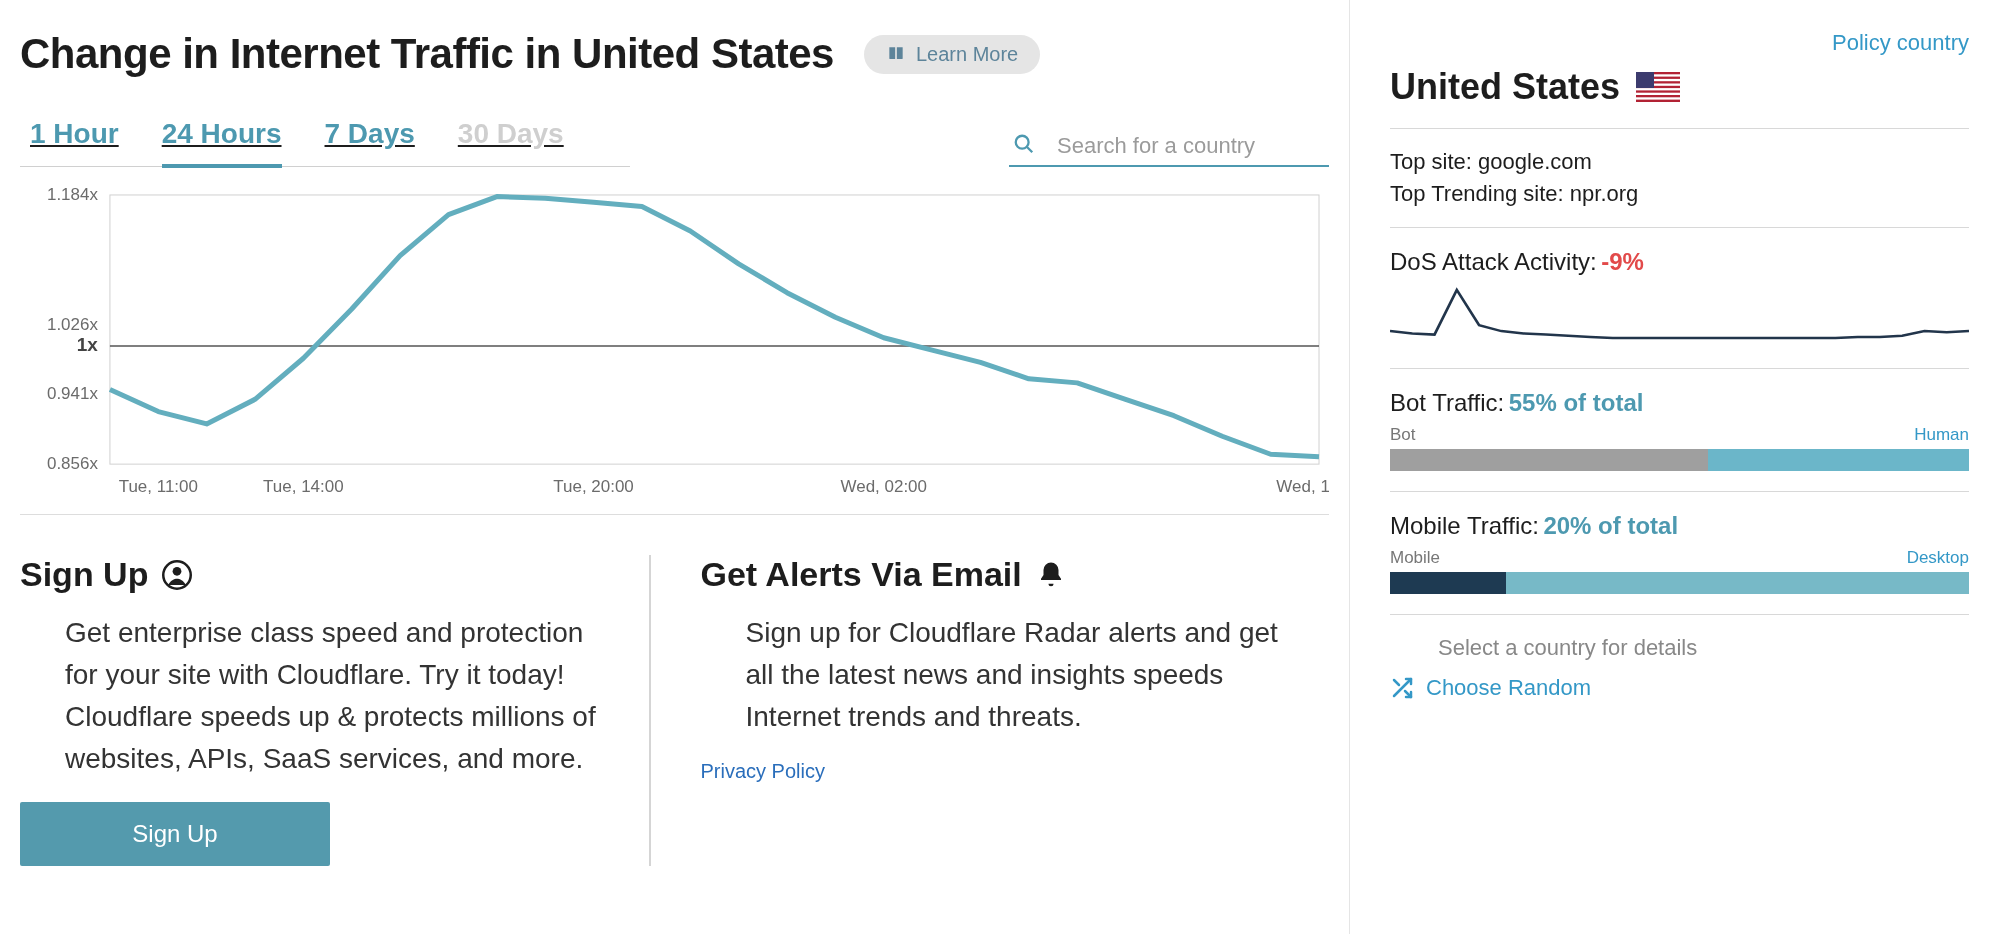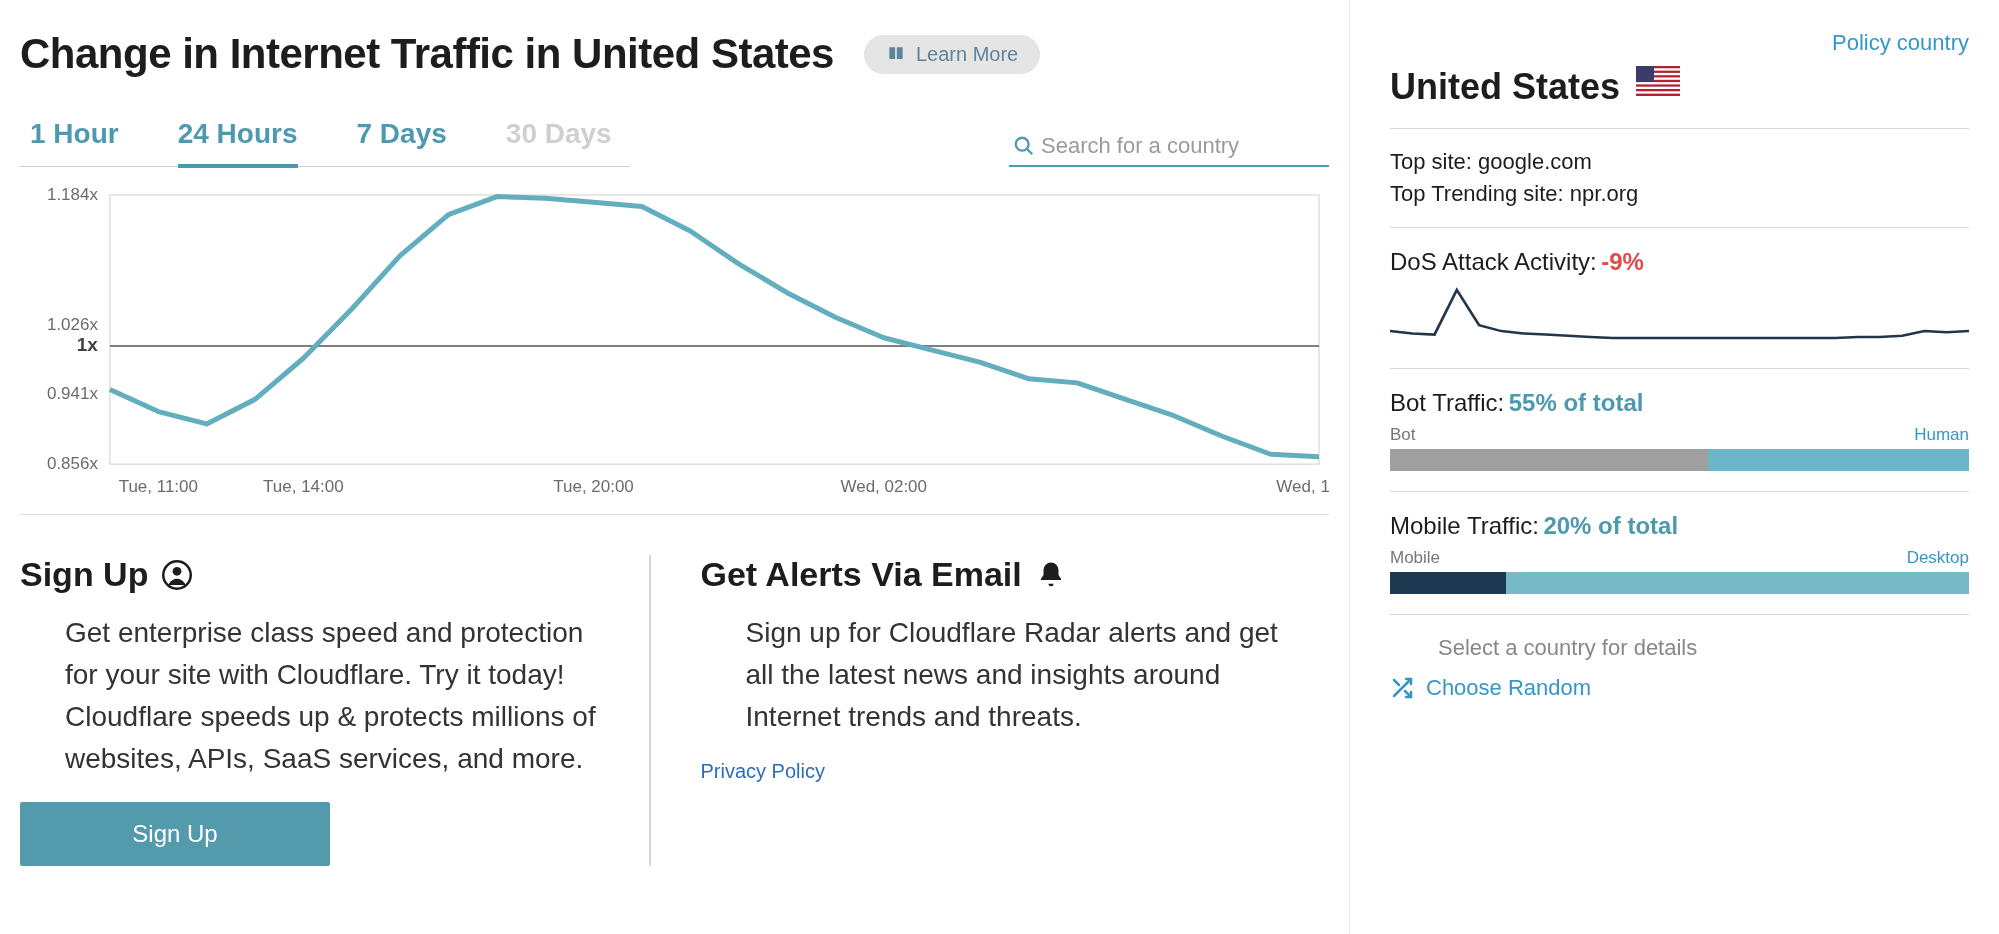--- a/index.html
+++ b/index.html
@@ -9,25 +9,25 @@
   .side-col { flex: 1; padding: 30px 30px 20px 40px; position: relative; }
 
   
   .header-row { display: flex; align-items: center; gap: 30px; margin-bottom: 30px; }
   .page-title { font-size: 42px; font-weight: 800; letter-spacing: -0.5px; }
   .learn-more-btn { background: #e5e5e5; color: #5d849a; padding: 8px 22px; border-radius: 999px; font-size: 20px; display: inline-flex; align-items: center; gap: 10px; cursor: pointer; border: none; }
   .learn-more-btn svg { width: 20px; height: 20px; }
 
   
   .tabs-search-row { display: flex; align-items: flex-end; justify-content: space-between; margin-bottom: 10px; }
-  .tabs { display: flex; gap: 59px; border-bottom: 1px solid #d0d0d0; padding: 0 10px; width: 610px;}
+  .tabs { display: flex; gap: 43px; border-bottom: 1px solid #d0d0d0; padding: 0 10px; width: 610px; text-decoration: underline;}
   .tab { font-size: 28px; font-weight: 700; color: #4d99b0; padding: 10px 0 14px 0; cursor: pointer; border-bottom: 4px solid transparent; margin-bottom: -2px; }
   .tab.active { border-bottom-color: #4d99b0; }
   .tab.disabled { color: #cfcfcf; cursor: default; }
-  .search-wrap { display: flex; align-items: center; gap: 6px; border-bottom: 2px solid #4d99b0; padding: 6px 4px; width: 320px; }
+  .search-wrap { display: flex; gap: 22px; border-bottom: 2px solid #4d99b0; padding: 6px 4px; width: 320px; }
   .search-wrap input { border: none; outline: none; font-size: 22px; color: #555; width: 260px; }
   .search-wrap input::placeholder { color: #9b9b9b; }
   .search-wrap svg { width: 22px; height: 22px; color: #4d99b0; }
 
   
   .chart-box { width: 100%; height: 330px; margin-top: 18px; border-bottom: 1px solid #ddd; padding-bottom: 10px;}
   .chart-box svg { width: 100%; height: 100%; }
   .y-tick { font-size: 17px; fill: #6b6b6b; }
   .y-tick-bold { font-size: 19px; fill: #444; font-weight: 700; }
   .x-tick { font-size: 17px; fill: #6b6b6b; }
@@ -42,21 +42,21 @@
   .card-title { font-size: 34px; font-weight: 800; display: flex; align-items: center; gap: 14px; margin-bottom: 18px; }
   .card-desc { font-size: 28px; line-height: 1.5; color: #333; margin-bottom: 22px; margin-left: 45px; }
   .btn-primary { background: #549aad; color: #fff; border: none; font-size: 24px; padding: 18px 0; width: 310px; cursor: pointer; border-radius: 2px; }
   .email-row { display: flex; gap: 18px; align-items: stretch; }
   .email-input { flex: 1; border: 1.5px solid #9f9f9f; border-radius: 6px; height: 58px; padding: 0 14px; font-size: 20px; min-width: 320px;}
   .btn-submit { background: #549aad; color: #fff; border: none; font-size: 22px; letter-spacing: 1px; padding: 0 50px; cursor: pointer; border-radius: 2px; }
   .privacy-link { color: #2a6ebb; font-size: 20px; text-align: left; display: block; margin-top: 14px; cursor: pointer; }
 
   
   .clear-country { position: absolute; right: 30px; top: 30px; color: #3498c7; font-size: 22px; cursor: pointer; }
-  .country-title { font-size: 36px; font-weight: 800; display: flex; gap: 16px; margin-top: 36px; }
+  .country-title { font-size: 36px; font-weight: 800; display: flex; align-items: center; gap: 16px; margin-top: 36px; }
   .flag { width: 44px; height: 30px; display:inline-block; }
   .side-sep { border: none; border-top: 1px solid #d8d8d8; margin: 20px 0; }
   .side-line { font-size: 22px; margin: 6px 0; }
   .metric-label { font-size: 24px; }
   .metric-val-red { color: #e24a4a; font-weight: 700; font-size: 24px; }
   .metric-val-teal { color: #4d99b0; font-weight: 700; font-size: 24px; }
   .sparkline { width: 100%; height: 60px; margin-top: 8px; }
   .sparkline path { fill: none; stroke: #22354b; stroke-width: 2.5; }
   .bar-labels { display: flex; justify-content: space-between; font-size: 17px; margin-top: 8px; }
   .bar-labels .l { color: #777; }
@@ -134,21 +134,21 @@
       <p class="card-desc">Get enterprise class speed and protection for your site with Cloudflare. Try it today! Cloudflare speeds up &amp; protects millions of websites, APIs, SaaS services, and more.</p>
       <button class="btn-primary">Sign Up</button>
     </div>
     <div class="card">
       <div class="card-title">
         <span>Get Alerts Via Email</span>
         <svg class="icon" viewBox="0 0 24 24" fill="#1d1d1d">
             <path d="M12 2a6 6 0 0 0-6 6v4l-2 3v1h16v-1l-2-3V8a6 6 0 0 0-6-6zm-2 17a2 2 0 0 0 4 0h-4z"></path>
           </svg>
       </div>
-      <p class="card-desc">Sign up for Cloudflare Radar alerts and get all the latest news and insights around Internet trends and threats.</p>
+      <p class="card-desc">Sign up for Cloudflare Radar alerts and get all the latest news and insights speeds Internet trends and threats.</p>
       <a class="privacy-link">Privacy Policy</a>
     </div>
   </div>
 </div>
 
 <div class="side-col">
   <a class="clear-country">Policy country</a>
   <div class="country-title">
     <span>United States</span>
     <svg class="flag" viewBox="0 0 44 30">

